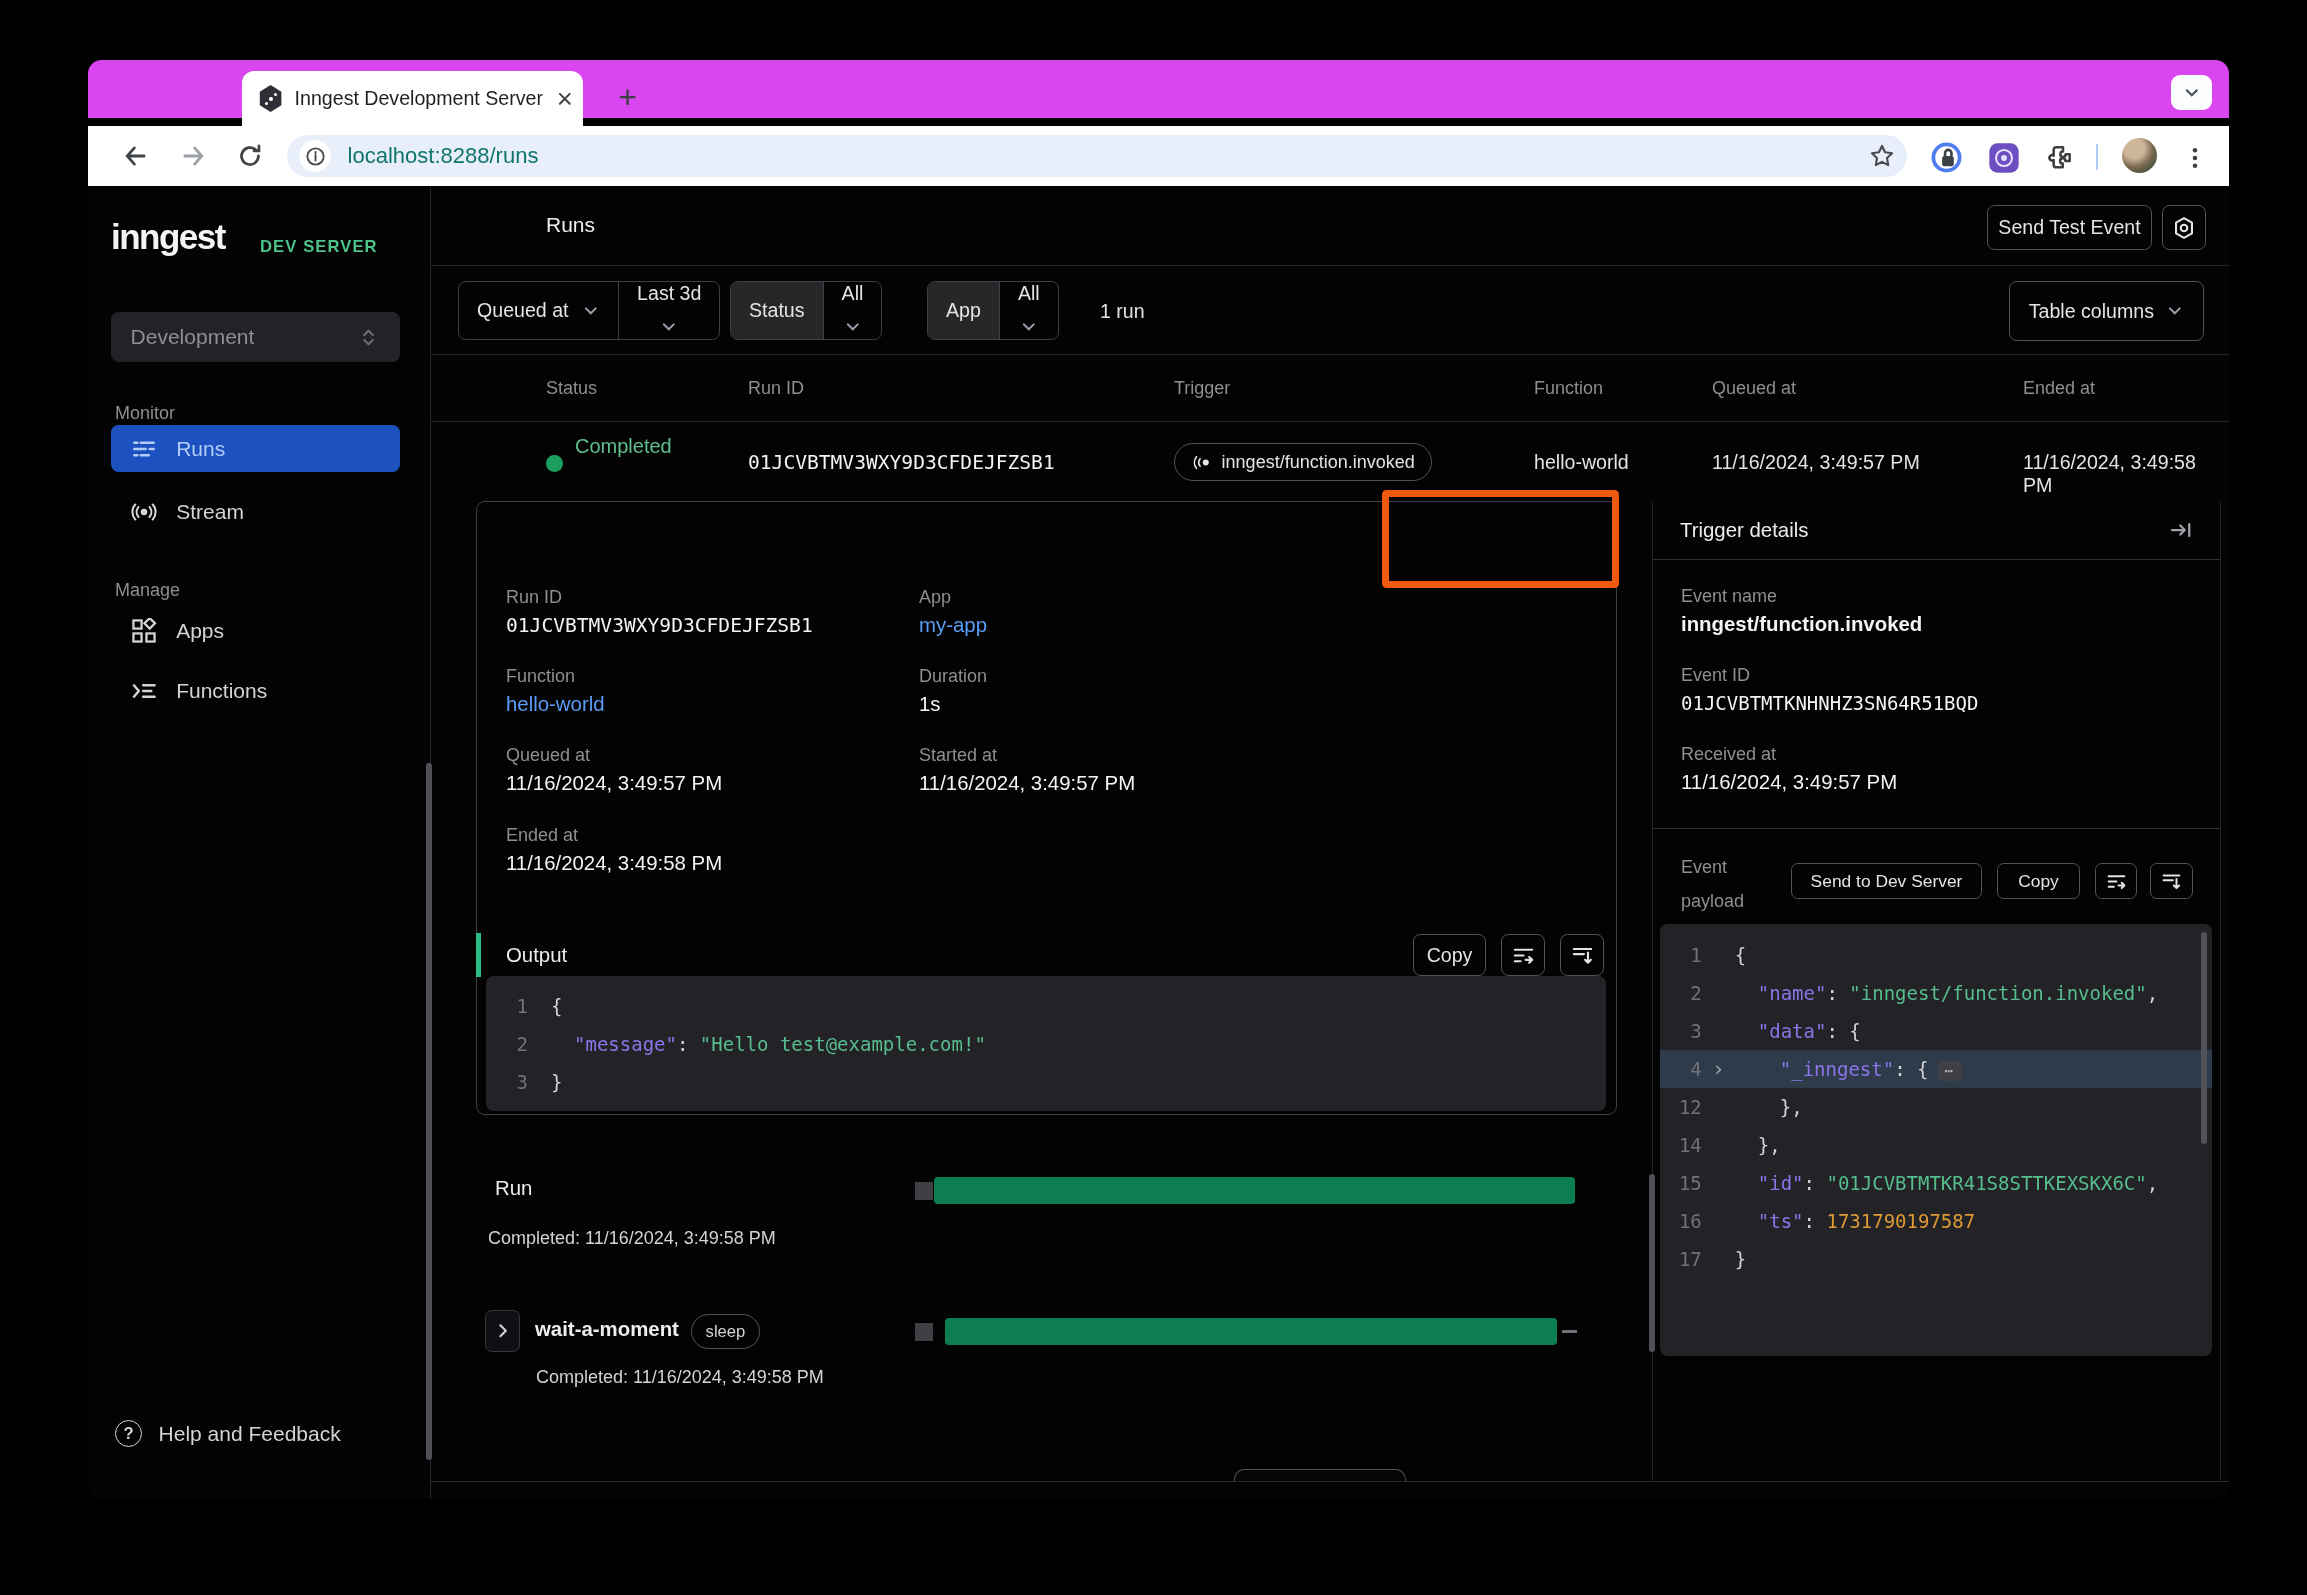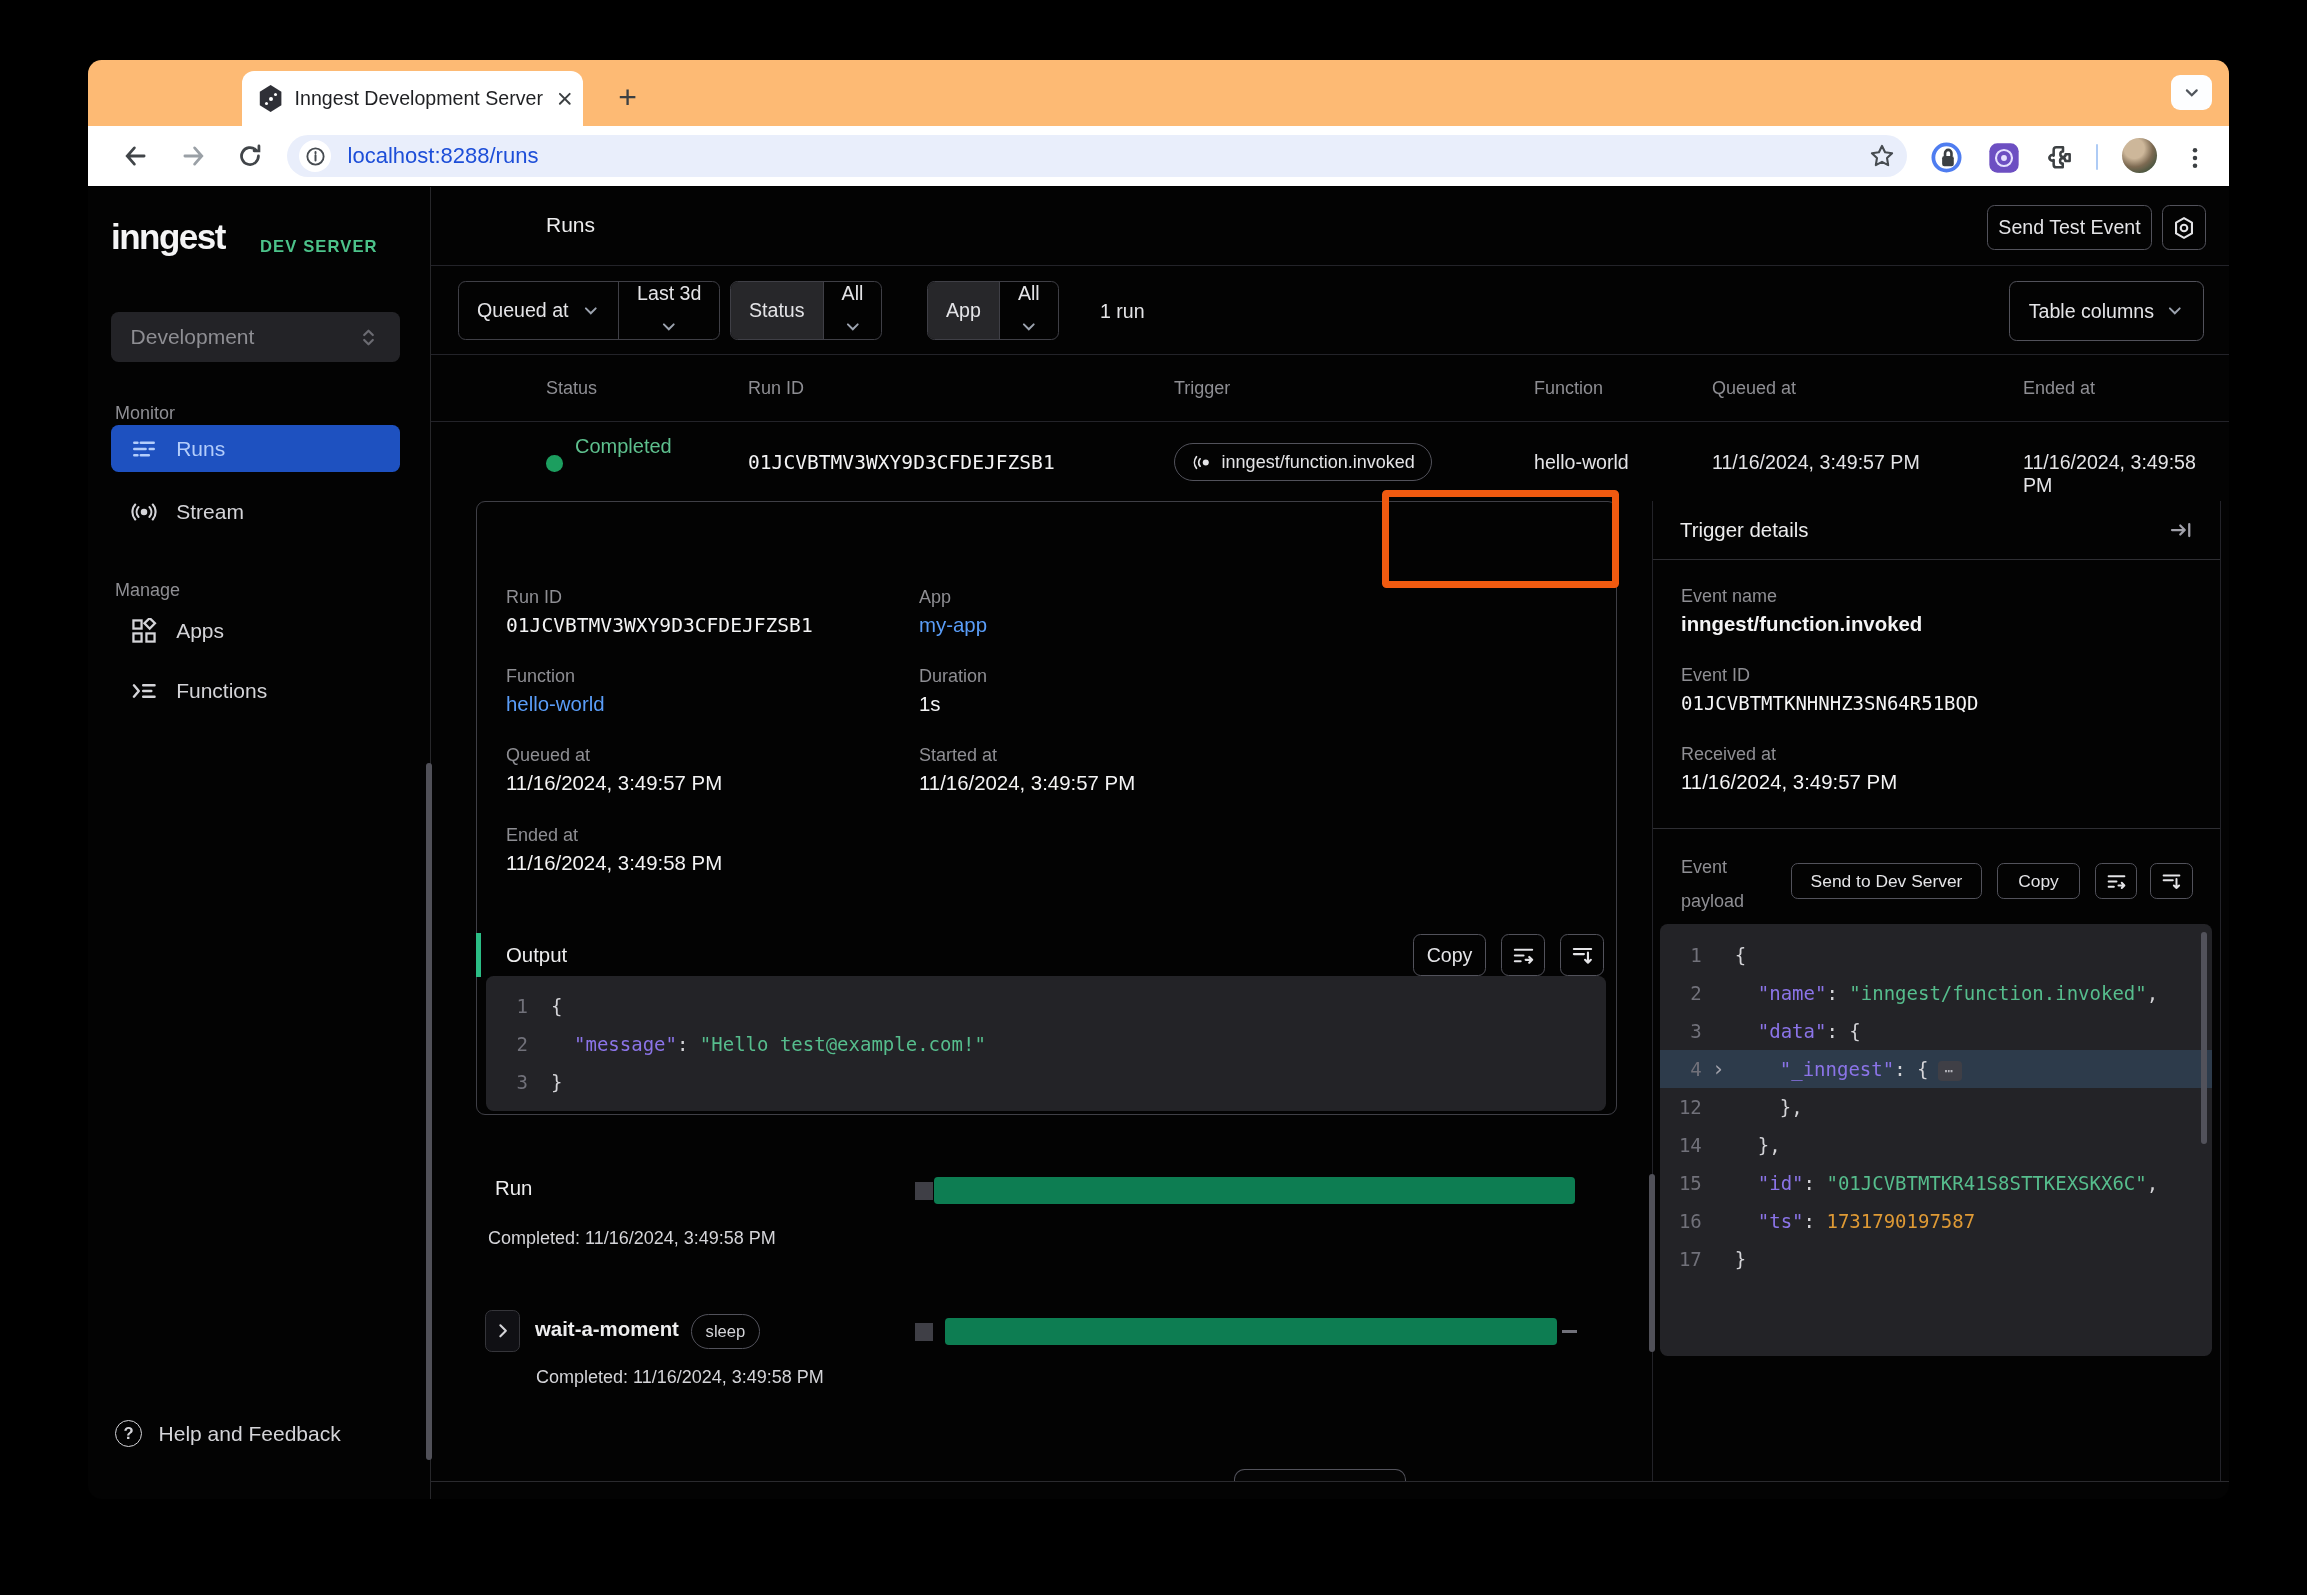--- a/index.html
+++ b/index.html
@@ -2,33 +2,33 @@
 <html style="font-size:12px"><head>
 <meta charset="utf-8">
 <style>
   * { margin:0; padding:0; box-sizing:border-box; }
   html,body { width:2307px; height:1595px; background:#000; font-family:"Liberation Sans", sans-serif; overflow:hidden; }
   .abs { position:absolute; }
   .canvas { position:relative; width:2307px; height:1595px; background:#000; }
   .window { position:absolute; left:88px; top:60px; width:2141px; height:1439px; border-radius:13.6px; overflow:hidden; background:#000; }
 
   
-  .tabstrip { position:absolute; left:0; top:0; width:100%; height:66px; background:#fdba74; }
+  .tabstrip { position:absolute; left:0; top:0; width:100%; height:58px; background:#d946ef; }
   .tl { position:absolute; top:85px; width:19.6px; height:19.6px; border-radius:50%; }
   .tab { position:absolute; left:154px; top:10.6px; width:341px; height:56px; background:#fff; border-radius:12px 12px 0 0; display:flex; align-items:center; padding:0 16.6px; gap:12px; }
   .tab-title { font-size:19.6px; color:#1f2023; white-space:nowrap; flex:1; }
   .favicon { position:relative; width:24px; height:27px; background:#2f3037; clip-path:polygon(50% 0,95% 25%,95% 75%,50% 100%,5% 75%,5% 25%); flex:none; }
   .favicon i { position:absolute; width:3.8px; height:3.8px; border-radius:50%; background:#fff; }
   .newtab { position:absolute; left:520px; top:18px; width:39px; height:39px; color:#3c4043; font-size:32px; font-weight:300; display:flex; align-items:center; justify-content:center; }
   .tabsearch { position:absolute; right:16.6px; top:15px; width:41px; height:35px; background:#fdfeff; border-radius:9px; display:flex; align-items:center; justify-content:center; color:#50555c; }
   .addressbar { position:absolute; left:0; top:66px; width:100%; height:60px; background:#fff; }
   .navic { position:absolute; top:12px; width:36px; height:36px; display:flex; align-items:center; justify-content:center; }
   .urlbar { position:absolute; left:199px; top:9px; width:1620px; height:42px; background:#e9eefb; border-radius:21px; display:flex; align-items:center; padding:0 12px; }
   .infochip { width:32px; height:32px; border-radius:50%; background:#fff; display:flex; align-items:center; justify-content:center; color:#474c51; flex:none; }
-  .urltext { margin-left:16.6px; font-size:22px; color:#1d4ed8; flex:1; }
+  .urltext { margin-left:16.6px; font-size:22px; color:#0f766e; flex:1; }
   .extic { position:absolute; top:13.6px; display:flex; align-items:center; justify-content:center; width:36px; height:36px; }
   .avatar { position:absolute; top:12px; width:35px; height:35px; border-radius:50%; background:radial-gradient(circle at 35% 30%, #cdb79a 0 30%, #7d6a52 55%, #45543e 80%, #2c3a2c); }
   .vsep { position:absolute; top:18px; width:2.3px; height:26px; background:#aecbf5; border-radius:1.5px; }
 
   
   .app { position:absolute; left:0; top:127px; width:100%; height:1312px; background:#030303; color:#e4e4e7; }
   .sidebar { position:absolute; left:0; top:0; width:343px; height:100%; border-right:0.8px solid #27272a; }
   .logo { position:absolute; left:23px; top:30px; font-size:35px; font-weight:800; letter-spacing:-1.5px; color:#f4f4f5; }
   .devserver { position:absolute; left:172px; top:50px; font-size:16.6px; letter-spacing:1.1px; color:#4cc38a; font-weight:600; }
   .envselect { position:absolute; left:23px; top:125px; width:289px; height:50px; background:#232327; border-radius:7.6px; display:flex; align-items:center; padding:0 19.6px; color:#8e8e93; font-size:21px; }

